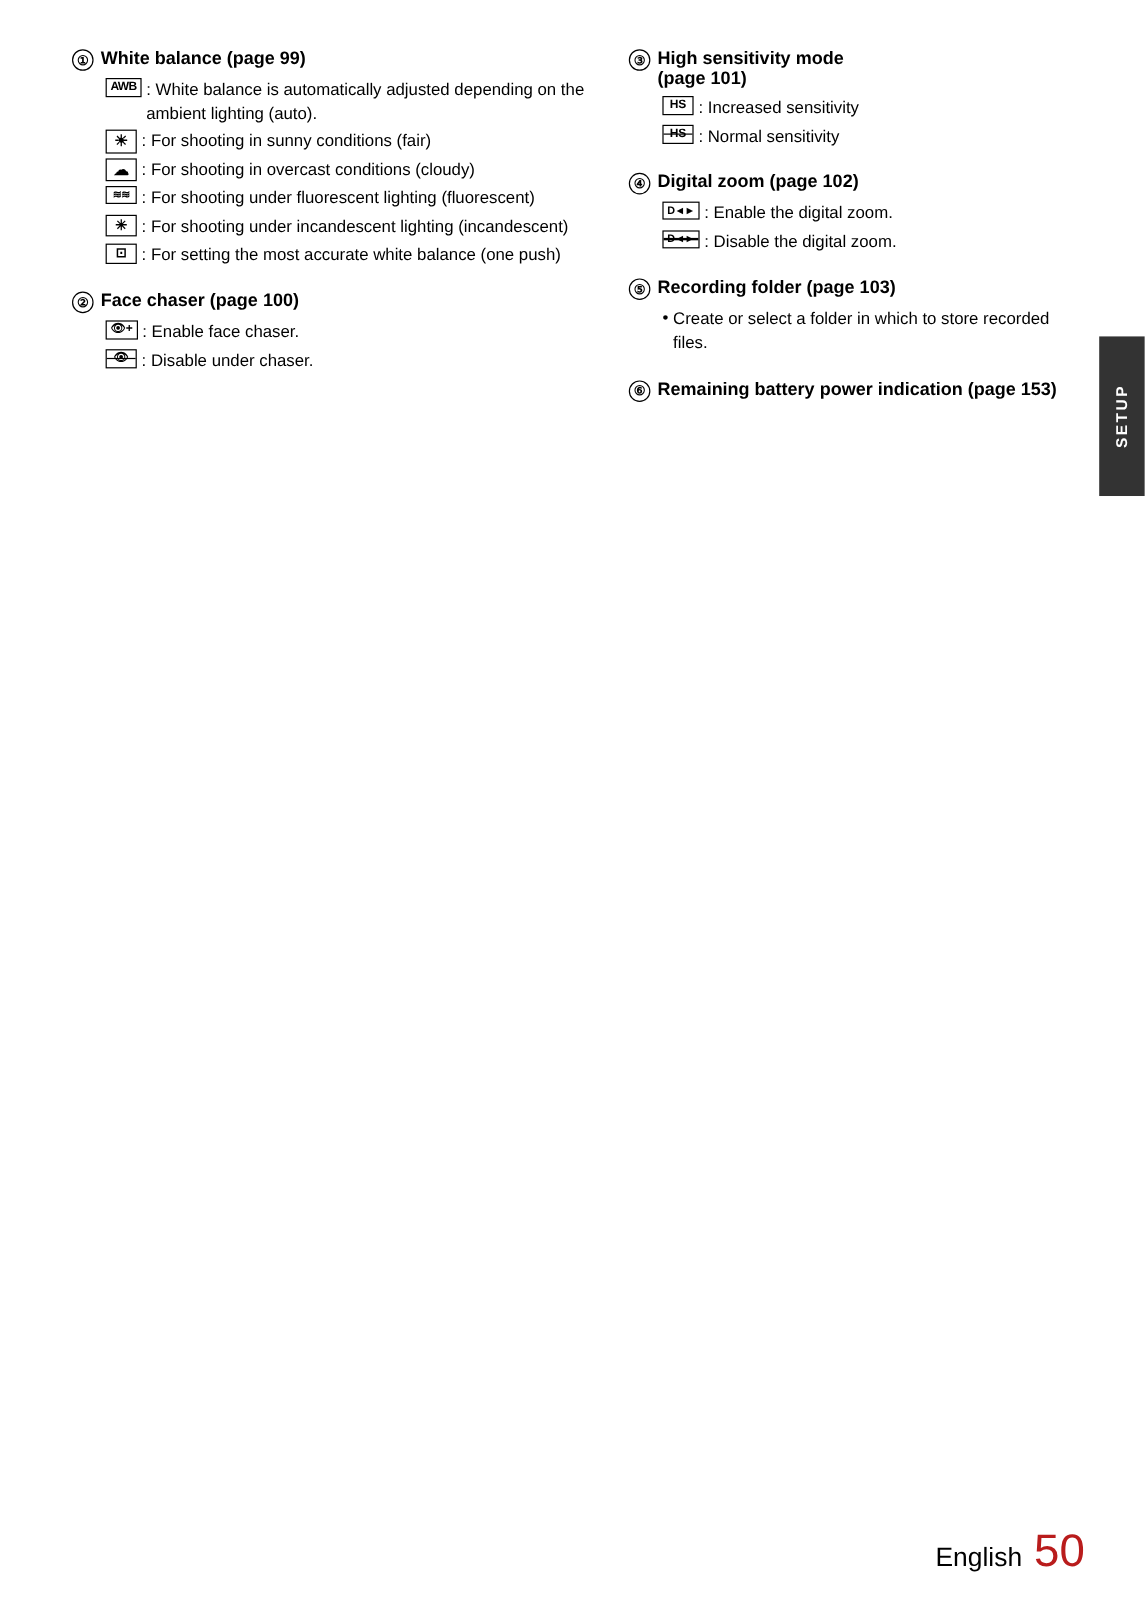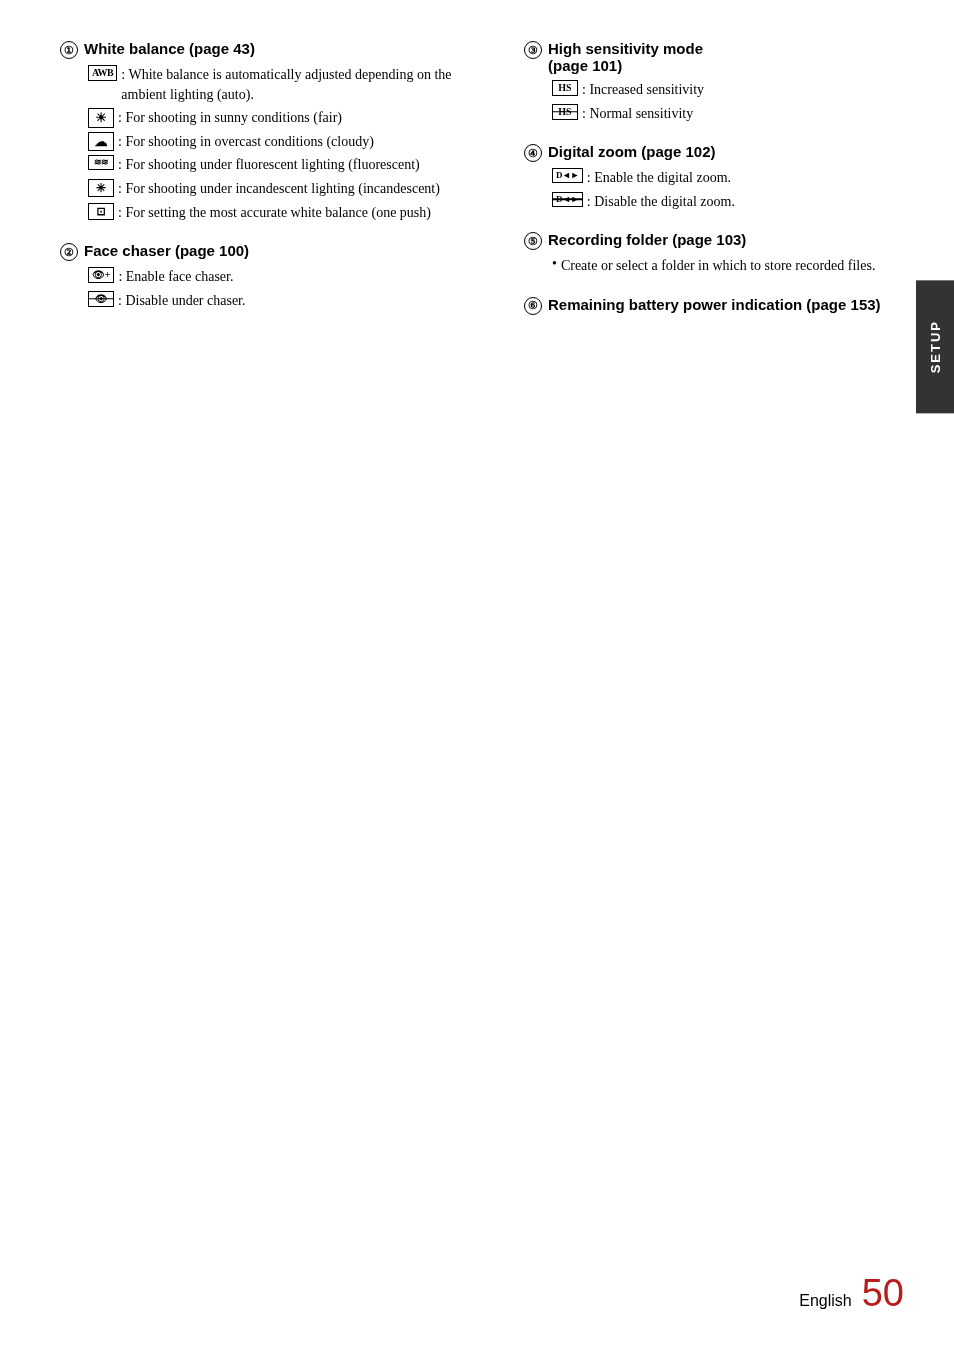--- a/index.html
+++ b/index.html
@@ -46,21 +46,20 @@
       font-size: 15px;
       margin-bottom: 6px;
       display: flex;
       align-items: flex-start;
       gap: 6px;
     }
 
     .item-list {
       margin-left: 28px;
       margin-top: 4px;
-      font-family: Liberation Serif, serif;
     }
 
     .item-row {
       display: flex;
       align-items: flex-start;
       margin-bottom: 4px;
       gap: 4px;
     }
 
     .icon-badge {
@@ -121,21 +120,21 @@
     .page-footer {
       position: absolute;
       bottom: 30px;
       right: 50px;
       display: flex;
       align-items: baseline;
       gap: 10px;
     }
 
     .footer-lang {
-      font-size: 16px;
+      font-size: 22px;
       color: #000;
     }
 
     .footer-page {
       font-size: 38px;
       font-weight: normal;
       color: #b91c1c;
     }
 
     
@@ -219,21 +218,21 @@
 
 <div class="page-container">
 
   <div class="content-area">
 
     <div class="left-column">
 
       <div class="section">
         <div class="section-title">
           <span class="circle-num">①</span>
-          <span>White balance (page 43)</span>
+          <span>White balance (page 99)</span>
         </div>
 
         <div class="item-list">
 
           <div class="item-row">
             <span class="icon-badge">
                 <span class="icon-awb">AWB</span>
               </span>
             <span class="item-text">: White balance is automatically adjusted depending on the ambient lighting (auto).</span>
           </div>

